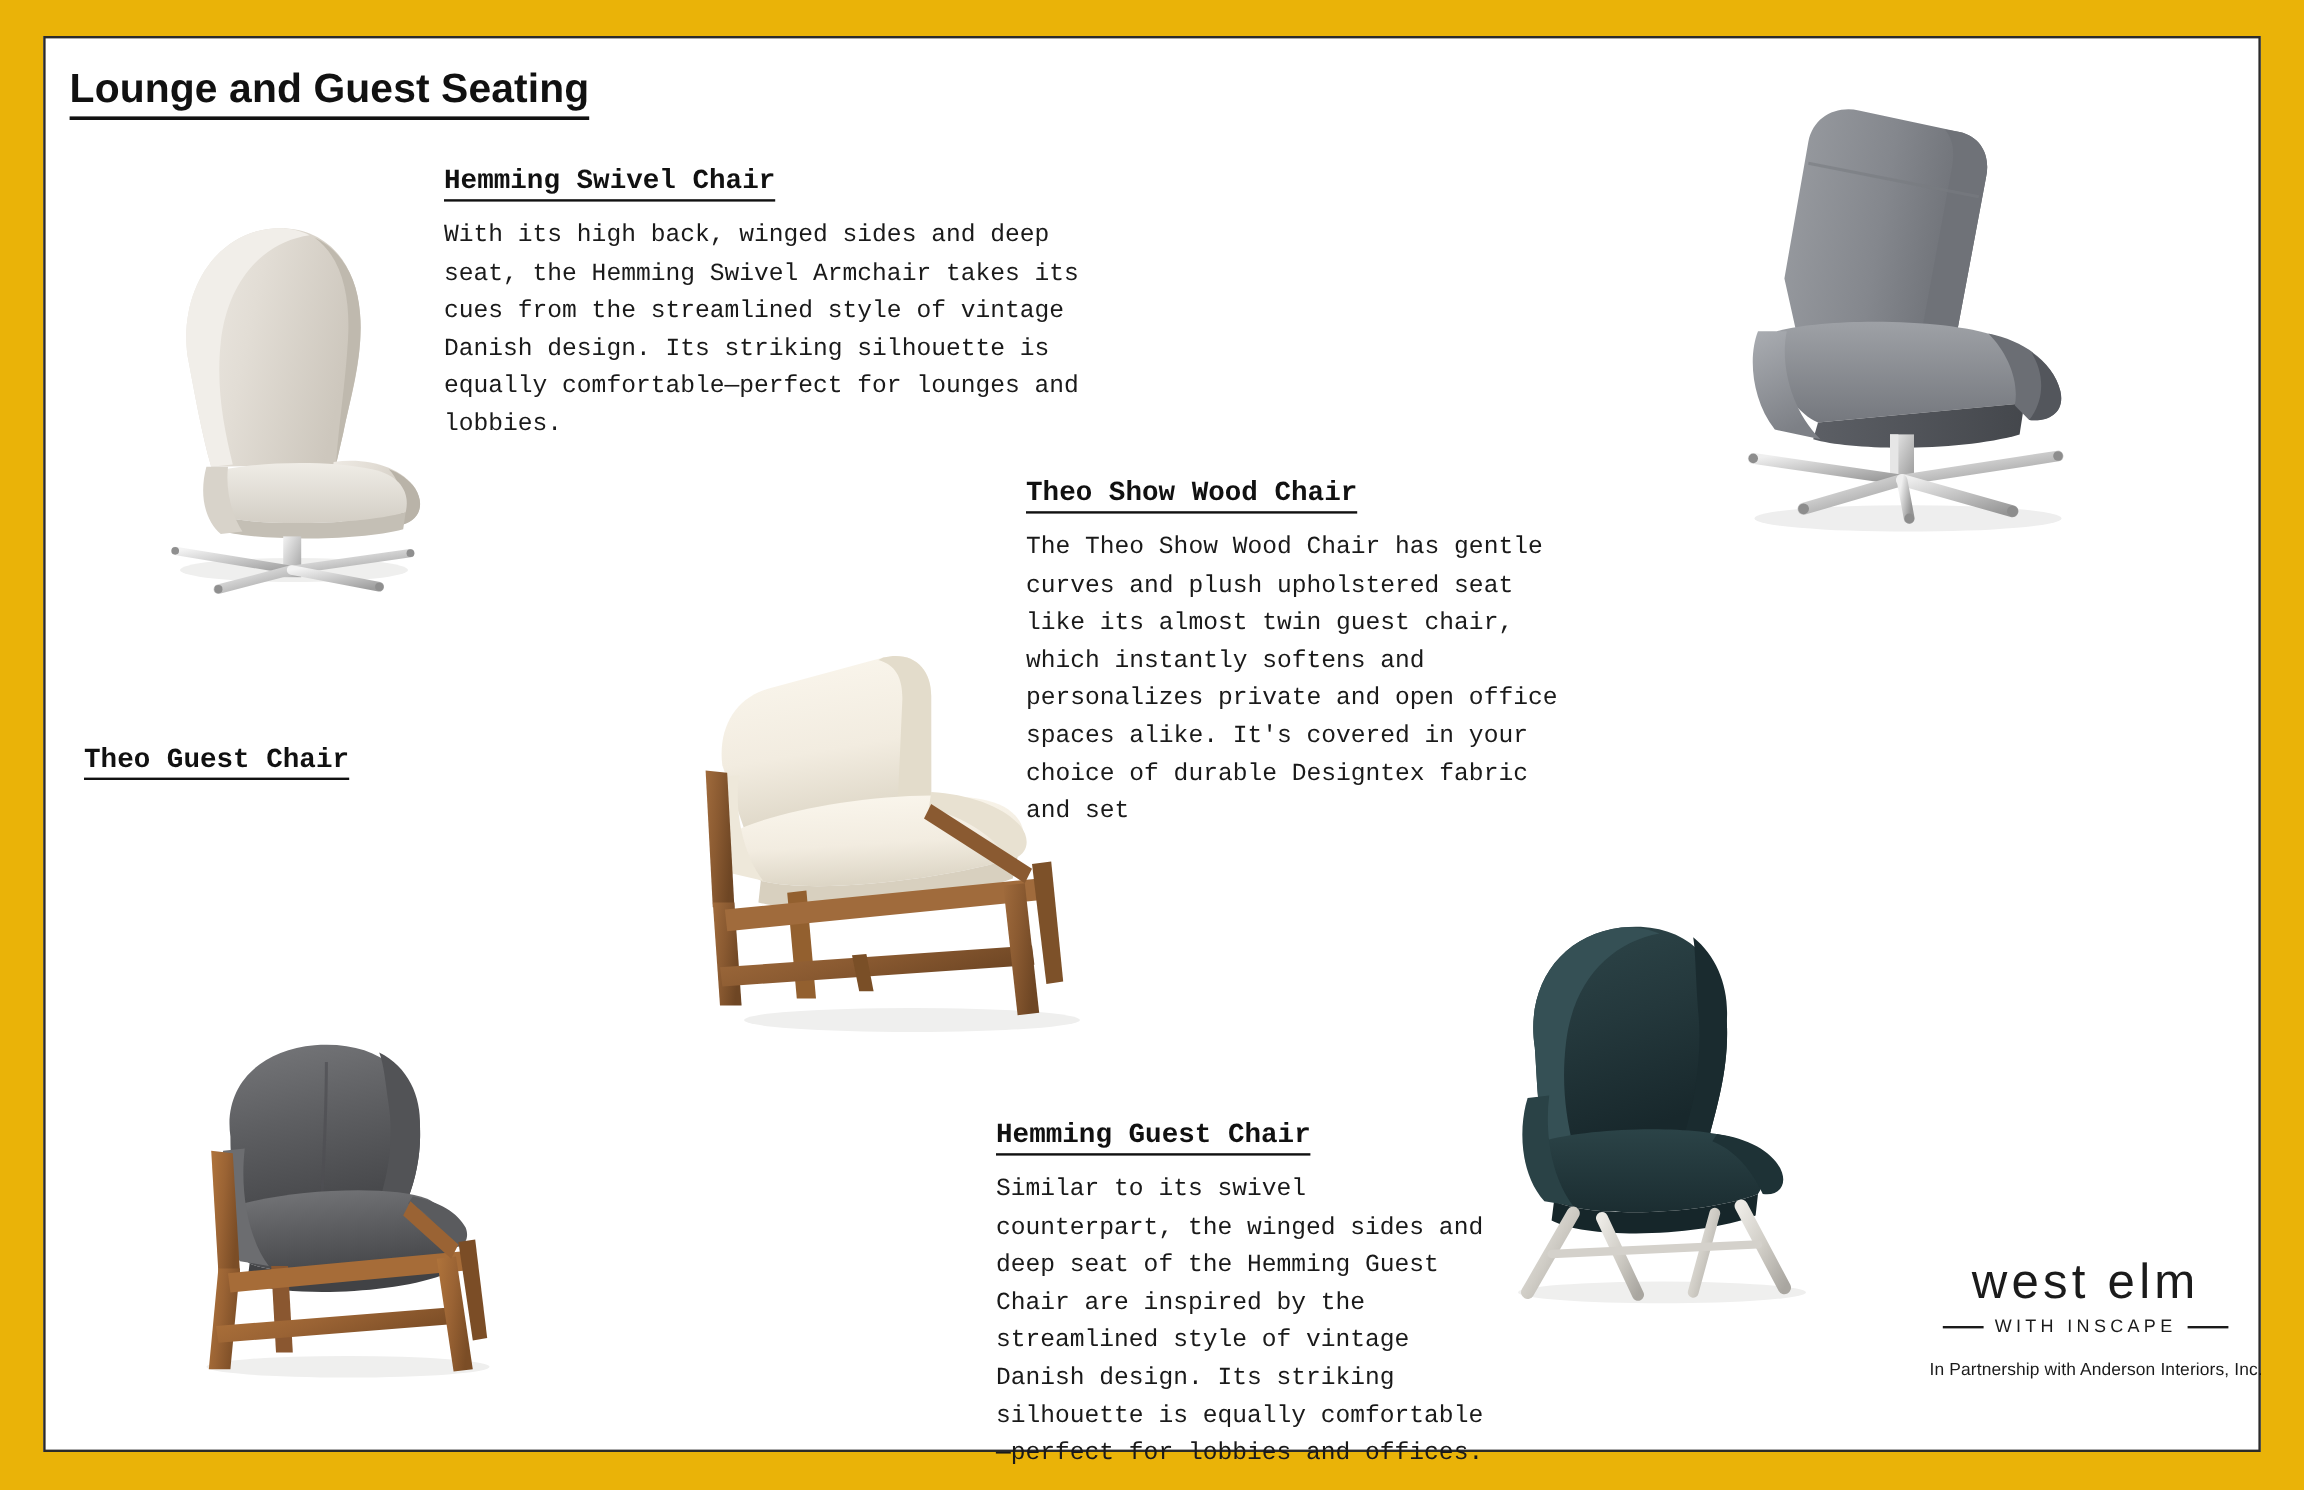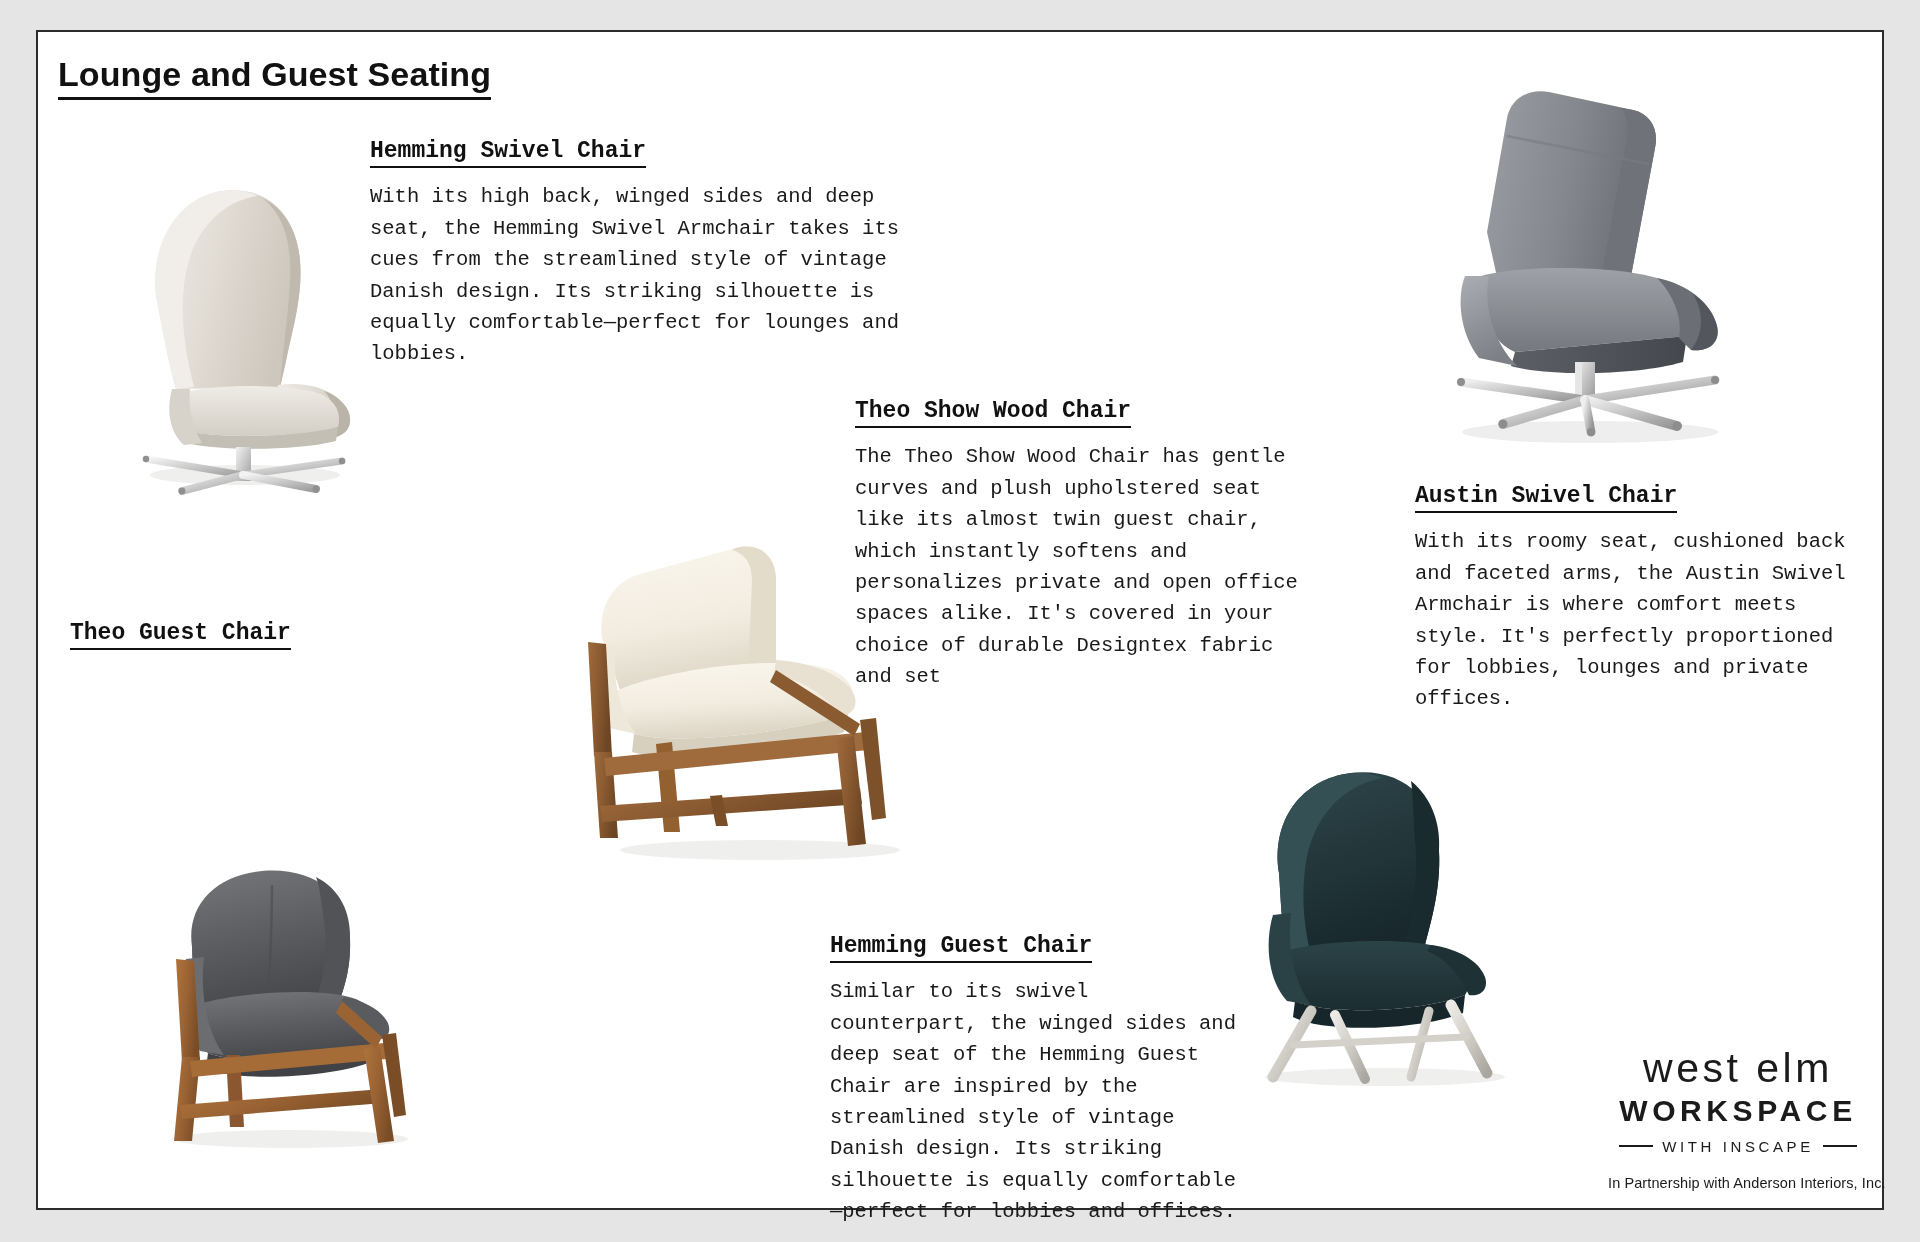--- a/index.html
+++ b/index.html
@@ -1,17 +1,17 @@
 <!DOCTYPE html>
 <html><head>
 <meta charset="utf-8">
 <style>
   html,body{margin:0;padding:0;background:#ffffff;}
   body{width:1920px;height:1242px;font-family:"Liberation Sans",sans-serif;-webkit-font-smoothing:antialiased;}
-  #page{position:relative;width:1920px;height:1242px;box-sizing:border-box;background:#e5e5e5;overflow:hidden;}
+  #page{position:relative;width:1920px;height:1242px;box-sizing:border-box;background:#eab308;overflow:hidden;}
   #sheet{position:absolute;left:36px;top:30px;width:1848px;height:1180px;box-sizing:border-box;border:2px solid #2b2b2b;background:#fff;}
 
   .page-title{position:absolute;left:58px;top:57px;font-size:34px;font-weight:bold;color:#111;
     letter-spacing:.1px;border-bottom:3px solid #111;padding-bottom:4px;line-height:1.05;}
 
   .blk{position:absolute;font-family:Liberation Mono, monospace;}
   .blk h2{margin:0 0 13px 0;font-size:23px;font-weight:bold;color:#111;display:inline-block;
     border-bottom:2.5px solid #111;padding-bottom:2px;line-height:1.15;white-space:nowrap;}
   .blk p{margin:0;font-size:20.5px;line-height:1.53;color:#1a1a1a;}
 
@@ -169,24 +169,20 @@
         <circle cx="196" cy="352" r="4"></circle>
       </g>
     </svg>
   </div>
 
   <div class="blk b-theo-show">
     <h2>Theo Show Wood Chair</h2>
     <p>The Theo Show Wood Chair has gentle curves and plush upholstered seat like its almost twin guest chair, which instantly softens and personalizes private and open office spaces alike. It's covered in your choice of durable Designtex fabric and set</p>
   </div>
 
-  <div class="blk b-austin">
-    <h2>Austin Swivel Chair</h2>
-    <p>With its roomy seat, cushioned back and faceted arms, the Austin Swivel Armchair is where comfort meets style.  It's perfectly proportioned for lobbies, lounges and private offices.</p>
-  </div>
 
   <div class="photo" style="left:560px;top:520px;width:390px;height:350px;">
     <svg viewBox="0 0 390 350" width="390" height="350">
       <defs>
         <linearGradient id="twCush" x1="0" y1="0" x2="0.2" y2="1">
           <stop offset="0" stop-color="#fbf7ee"></stop>
             <stop offset="0.6" stop-color="#f2ece0"></stop>
           <stop offset="1" stop-color="#ddd6c6"></stop>
         </linearGradient>
         <linearGradient id="twWood" x1="0" y1="0" x2="1" y2="0.4">
@@ -333,21 +329,20 @@
     </svg>
   </div>
 
   <div class="blk b-hemming-guest">
     <h2>Hemming Guest Chair</h2>
     <p>Similar to its swivel counterpart, the winged sides and deep seat of the Hemming Guest Chair are inspired by the streamlined style of vintage Danish design. Its striking silhouette is equally comfortable—perfect for lobbies and offices.</p>
   </div>
 
   <div id="logo">
     <div class="l1">west elm</div>
-    <div class="l2">WORKSPACE</div>
     <div class="l3">
       <span class="rule"></span>
       <span class="txt">WITH INSCAPE</span>
       <span class="rule"></span>
     </div>
     <div class="l4">In Partnership with Anderson Interiors, Inc.</div>
   </div>
 </div>
 
 </body></html>

